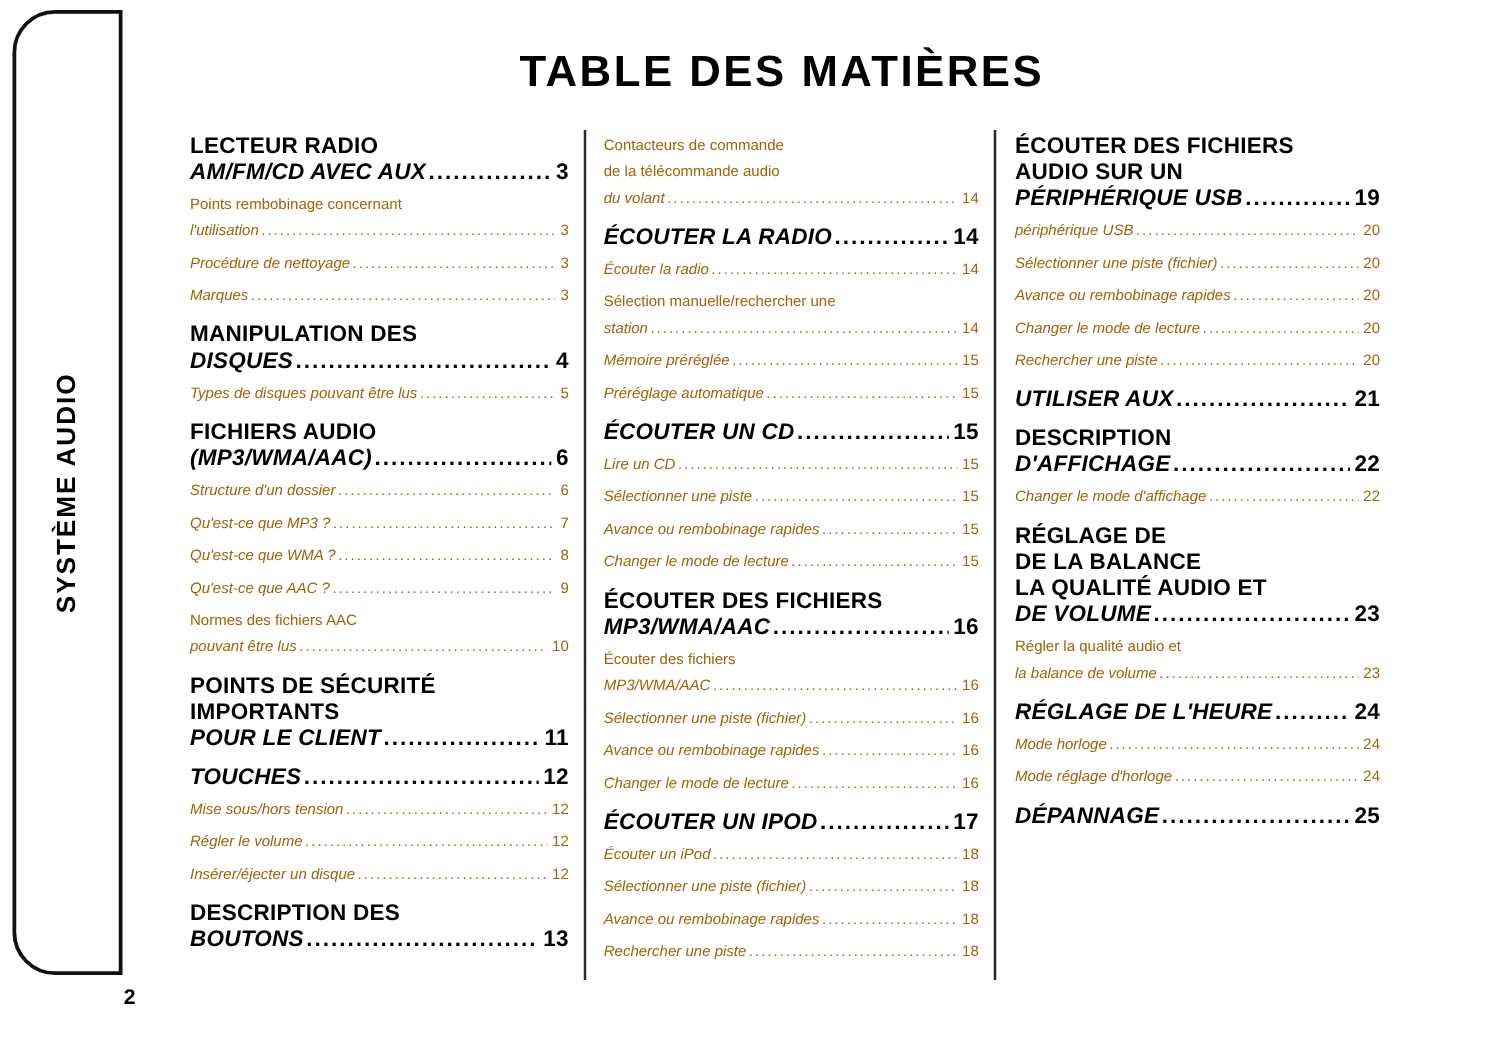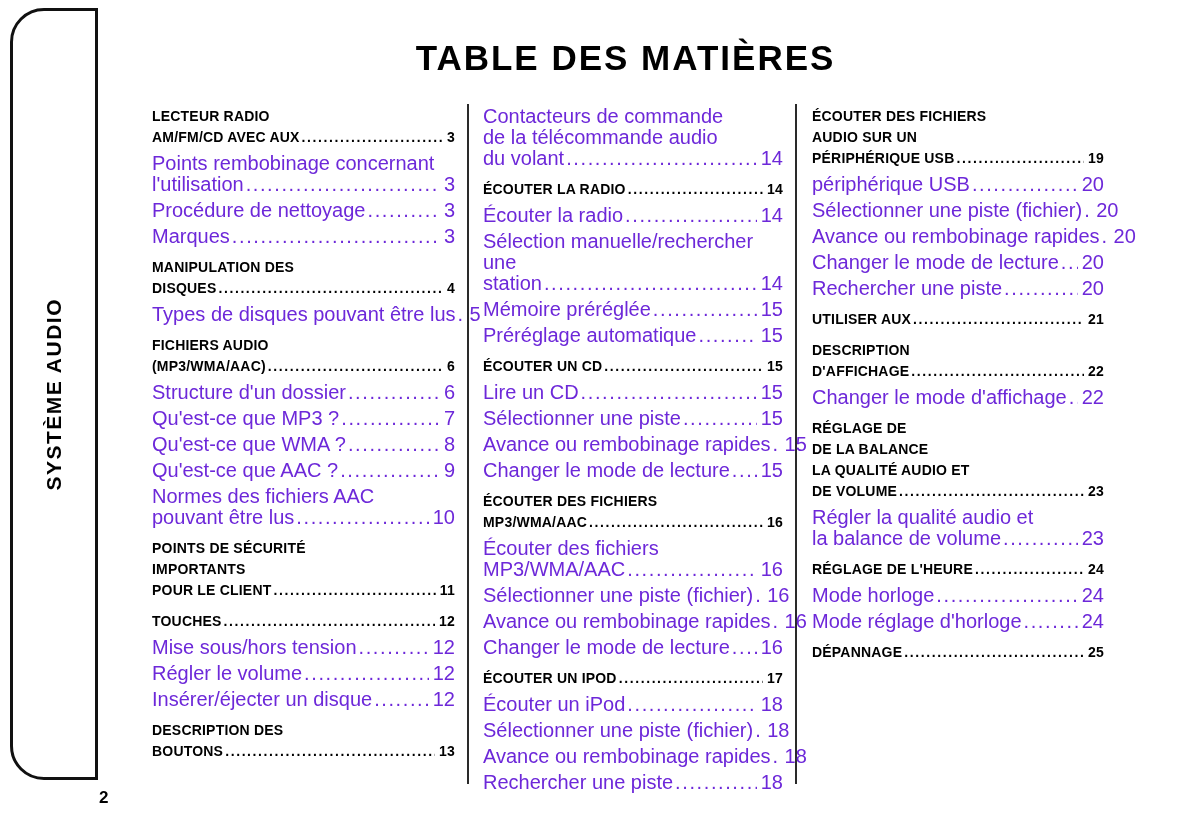--- a/index.html
+++ b/index.html
@@ -85,39 +85,39 @@
     top: 104px;
     width: 2px;
     height: 680px;
     background: #2a2a2a;
   }
   .col-divider-1 { left: 467px; }
   .col-divider-2 { left: 795px; }
 
   
   .entry {
-    font-size: 20px;
+    font-size: 12px;
     line-height: 21px;
     margin: 0 0 5px 0;
-    color: #6d28d9;
+    color: #a16207;
   }
   .entry.heading {
-    font-size: 14px;
+    font-size: 18px;
     font-weight: 800;
     color: #000;
     letter-spacing: 0.2px;
     margin-top: 10px;
   }
   .entry:first-child { margin-top: 0; }
 
   .row {
     display: flex;
     align-items: baseline;
   }
-  .row .txt { flex: none; white-space: nowrap; }
+  .row .txt { flex: none; white-space: nowrap; font-style: italic; }
   .leader {
     flex: 1 1 auto;
     overflow: hidden;
     white-space: nowrap;
     margin: 0 2px;
     min-width: 8px;
   }
   .leader::after {
     content: "...................................................................................................................";
     letter-spacing: 1.6px;

